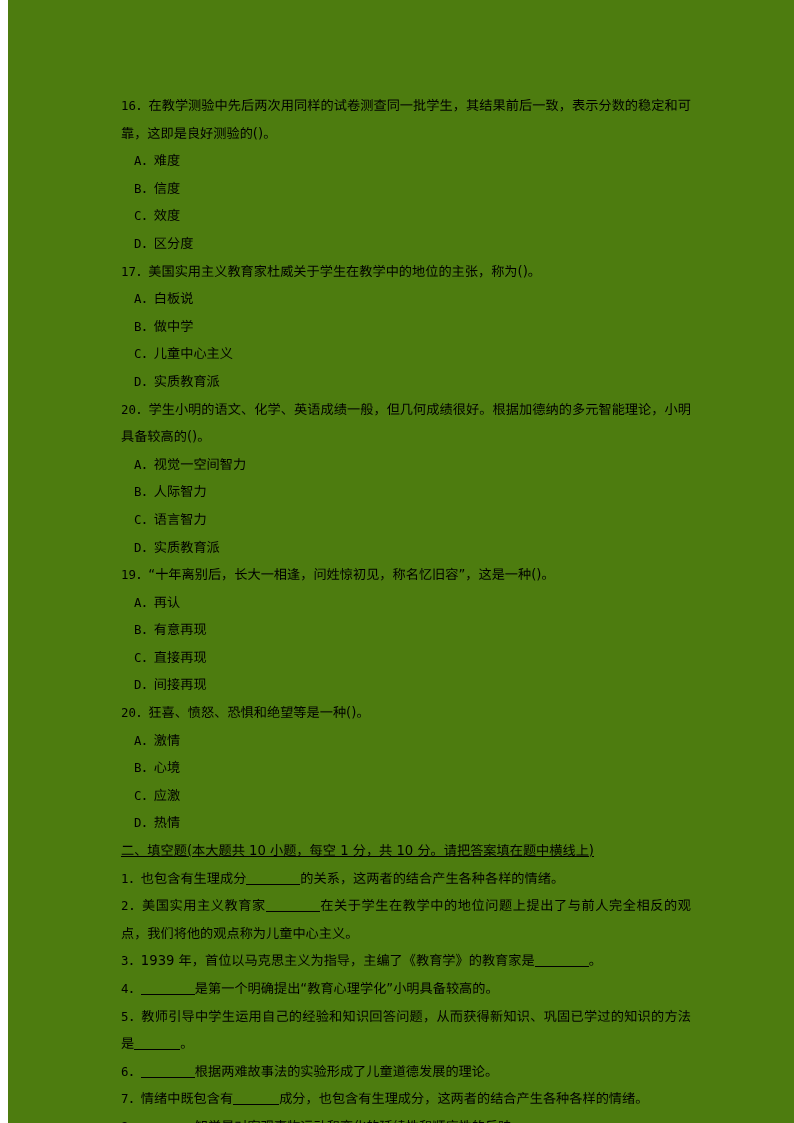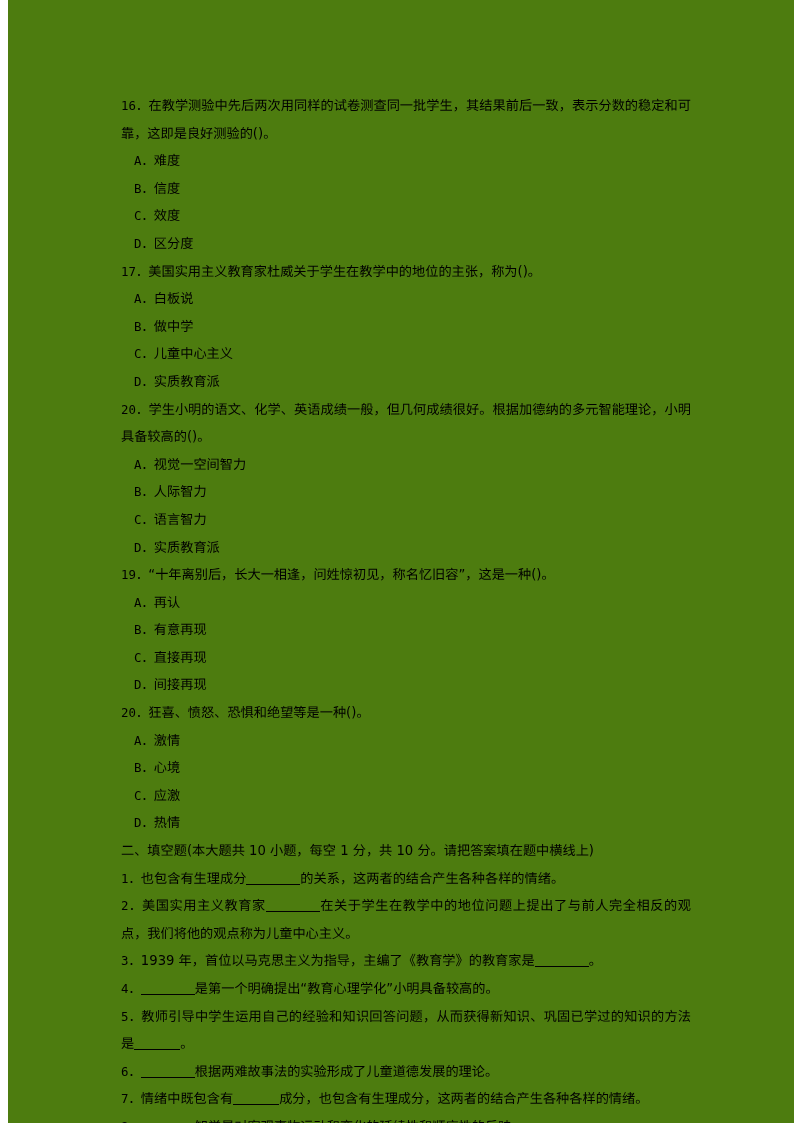--- a/index.html
+++ b/index.html
@@ -53,20 +53,21 @@
   .opt {
     padding-left: 13px;
   }
   .opt .opt-key {
     font-family: "DejaVu Sans Mono", "Liberation Mono", monospace;
     font-size: 12.4px;
   }
   
   .section-head {
     display: block;
+    text-decoration: underline;
   }
   
   .num {
     font-family: "DejaVu Sans Mono", "Liberation Mono", monospace;
     font-size: 12.4px;
   }
   .blank {
     display: inline-block;
     border-bottom: 1.4px solid #000;
     vertical-align: -2px;

